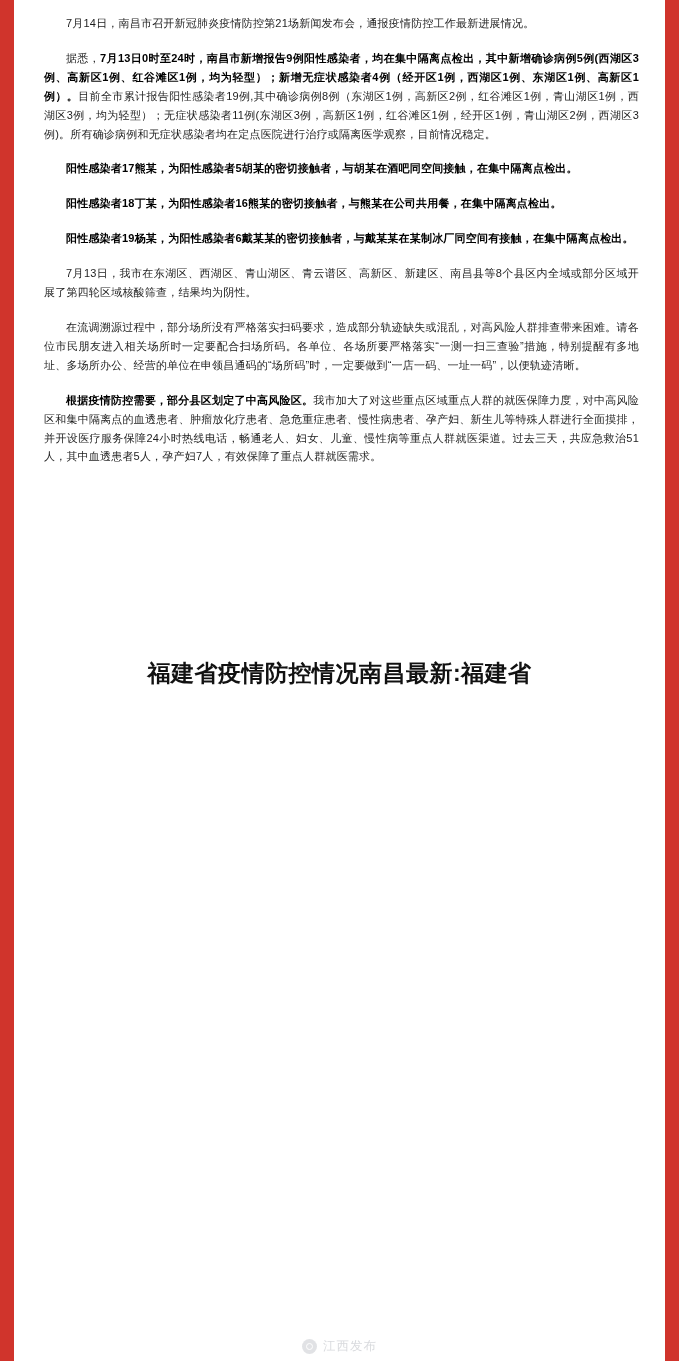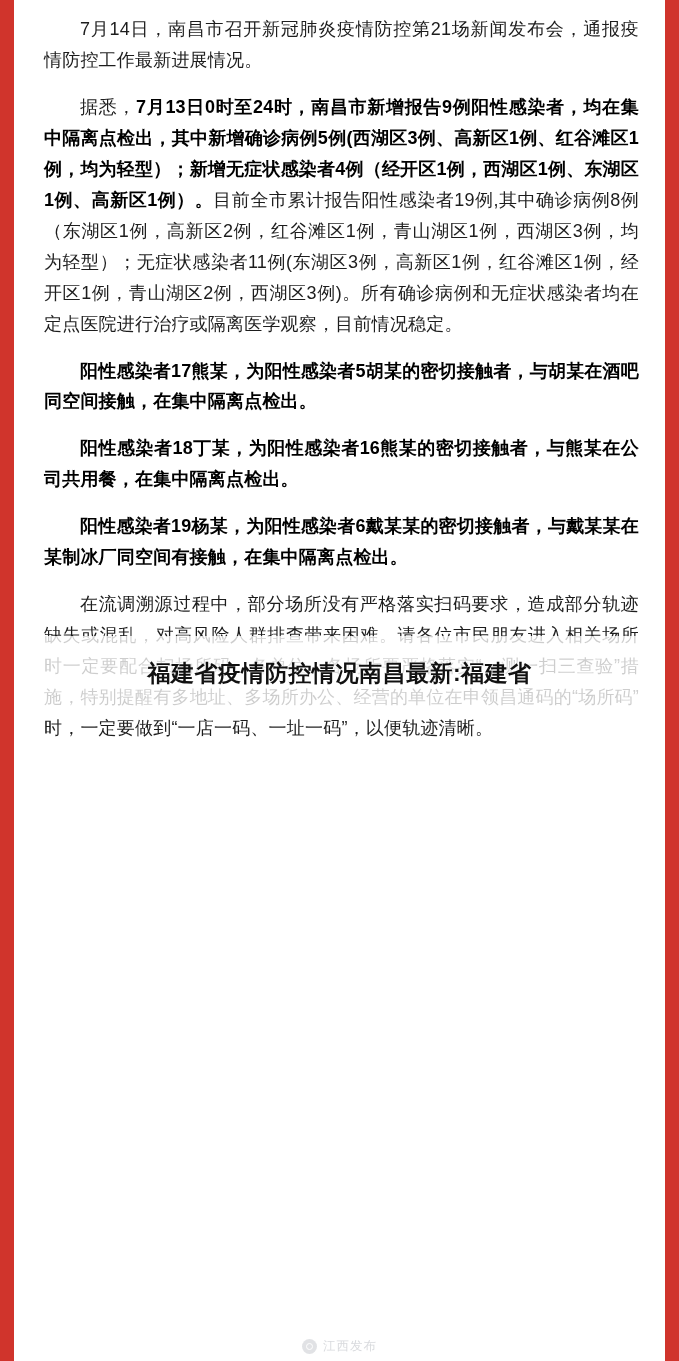--- a/index.html
+++ b/index.html
@@ -38,21 +38,21 @@
     left: 14px;
     right: 14px;
     top: 0;
     bottom: 0;
     padding: 14px 22px 0 30px;
     box-sizing: border-box;
   }
 
   p {
     margin: 0 4px 16px 0;
-    font-size: 18px;
+    font-size: 11px;
     line-height: 1.72;
     color: #1d1d1d;
     text-align: justify;
     letter-spacing: 0.2px;
   }
   p.indent {
     text-indent: 2em;
   }
   .b {
     font-weight: bold;
@@ -131,21 +131,23 @@
 
   <div class="edge-bar left"></div>
   <div class="edge-bar right"></div>
 
   <div class="content" id="article-body">
       <p class="indent"><span>7月14日，南昌市召开新冠肺炎疫情防控第21场新闻发布会，通报疫情防控工作最新进展情况。</span></p>
       <p class="indent"><span>据悉，</span><span class="b">7月13日0时至24时，南昌市新增报告9例阳性感染者，均在集中隔离点检出，其中新增确诊病例5例(西湖区3例、高新区1例、红谷滩区1例，均为轻型）；新增无症状感染者4例（经开区1例，西湖区1例、东湖区1例、高新区1例）。</span><span>目前全市累计报告阳性感染者19例,其中确诊病例8例（东湖区1例，高新区2例，红谷滩区1例，青山湖区1例，西湖区3例，均为轻型）；无症状感染者11例(东湖区3例，高新区1例，红谷滩区1例，经开区1例，青山湖区2例，西湖区3例)。所有确诊病例和无症状感染者均在定点医院进行治疗或隔离医学观察，目前情况稳定。</span></p>
       <p class="indent bold-para"><span class="b">阳性感染者17熊某，为阳性感染者5胡某的密切接触者，与胡某在酒吧同空间接触，在集中隔离点检出。</span></p>
       <p class="indent bold-para"><span class="b">阳性感染者18丁某，为阳性感染者16熊某的密切接触者，与熊某在公司共用餐，在集中隔离点检出。</span></p>
       <p class="indent bold-para"><span class="b">阳性感染者19杨某，为阳性感染者6戴某某的密切接触者，与戴某某在某制冰厂同空间有接触，在集中隔离点检出。</span></p>
+      <p class="indent"><span>7月13日，我市在东湖区、西湖区、青山湖区、青云谱区、高新区、新建区、南昌县等8个县区内全域或部分区域开展了第四轮区域核酸筛查，结果均为阴性。</span></p>
       <p class="indent"><span>在流调溯源过程中，部分场所没有严格落实扫码要求，造成部分轨迹缺失或混乱，对高风险人群排查带来困难。请各位市民朋友进入相关场所时一定要配合扫场所码。各单位、各场所要严格落实“一测一扫三查验”措施，特别提醒有多地址、多场所办公、经营的单位在申领昌通码的“场所码”时，一定要做到“一店一码、一址一码”，以便轨迹清晰。</span></p>
+      <p class="indent"><span class="b">根据疫情防控需要，部分县区划定了中高风险区。</span><span>我市加大了对这些重点区域重点人群的就医保障力度，对中高风险区和集中隔离点的血透患者、肿瘤放化疗患者、急危重症患者、慢性病患者、孕产妇、新生儿等特殊人群进行全面摸排，并开设医疗服务保障24小时热线电话，畅通老人、妇女、儿童、慢性病等重点人群就医渠道。过去三天，共应急救治51人，其中血透患者5人，孕产妇7人，有效保障了重点人群就医需求。</span></p>
     </div>
 
   <div class="overlay-title">
     <div class="line">福建省疫情防控情况南昌最新:福建省</div>
   </div>
 
   <div class="watermark">
     <span class="wb-icon"></span>
     <span class="wm-text">江西发布</span>
   </div>

